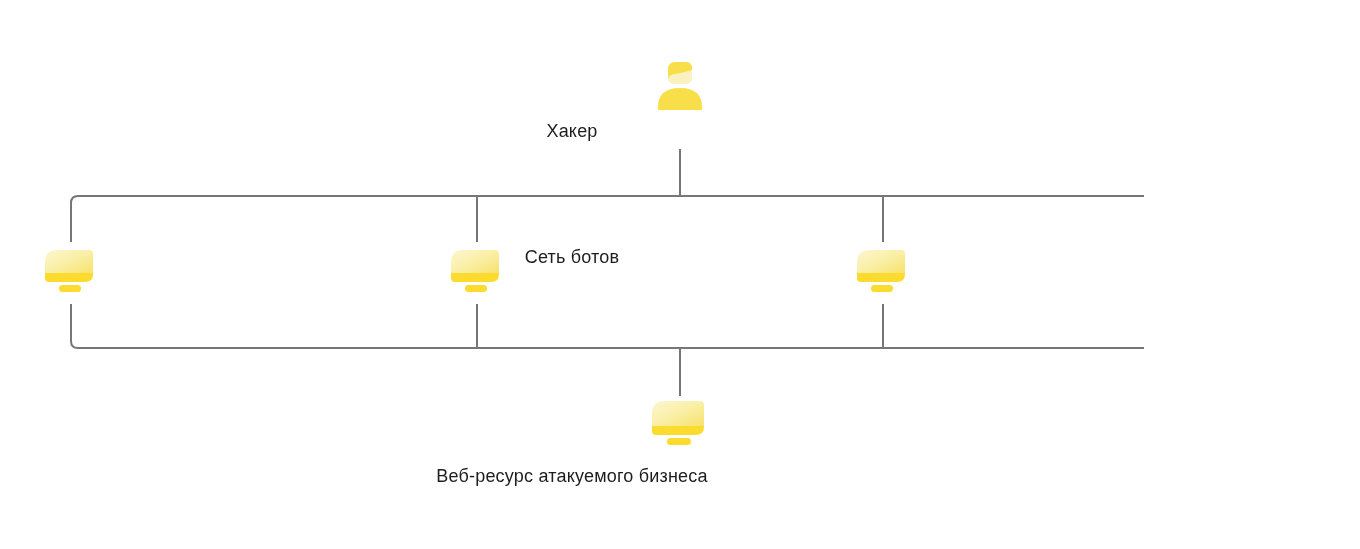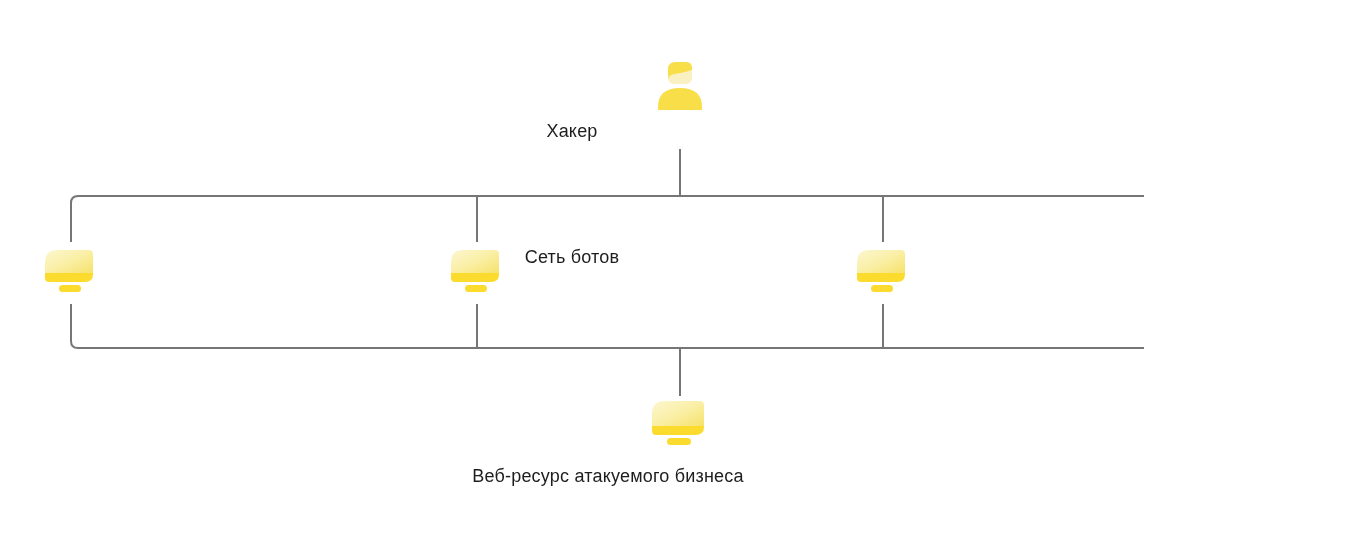--- a/index.html
+++ b/index.html
@@ -36,21 +36,21 @@
     left: 0;
     width: 100%;
     text-align: center;
     font-size: 18px;
     line-height: 22px;
     letter-spacing: 0.2px;
     color: var(--text_color, #1d1d1d);
   }
   .label-hacker { top: 120px; }
   .label-botnet { top: 246px; }
-  .label-target { top: 465px; padding-left: 36px; }
+  .label-target { top: 465px; }
 </style>
 </head>
 <body>
 
 <div class="canvas">
 
   <svg width="0" height="0" style="position:absolute" aria-hidden="true">
     <defs>
       <linearGradient id="monGrad" x1="0" y1="0" x2="1" y2="1">
         <stop offset="0" style="stop-color:var(--mon_grad_start,#fcf6d0)"></stop>

